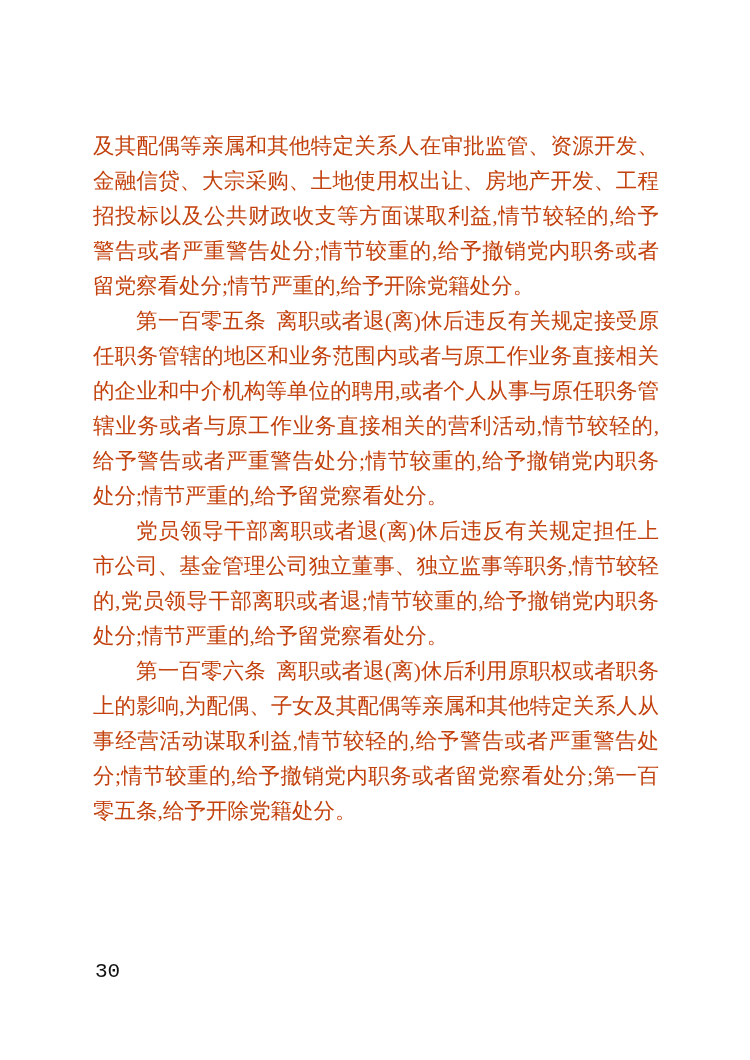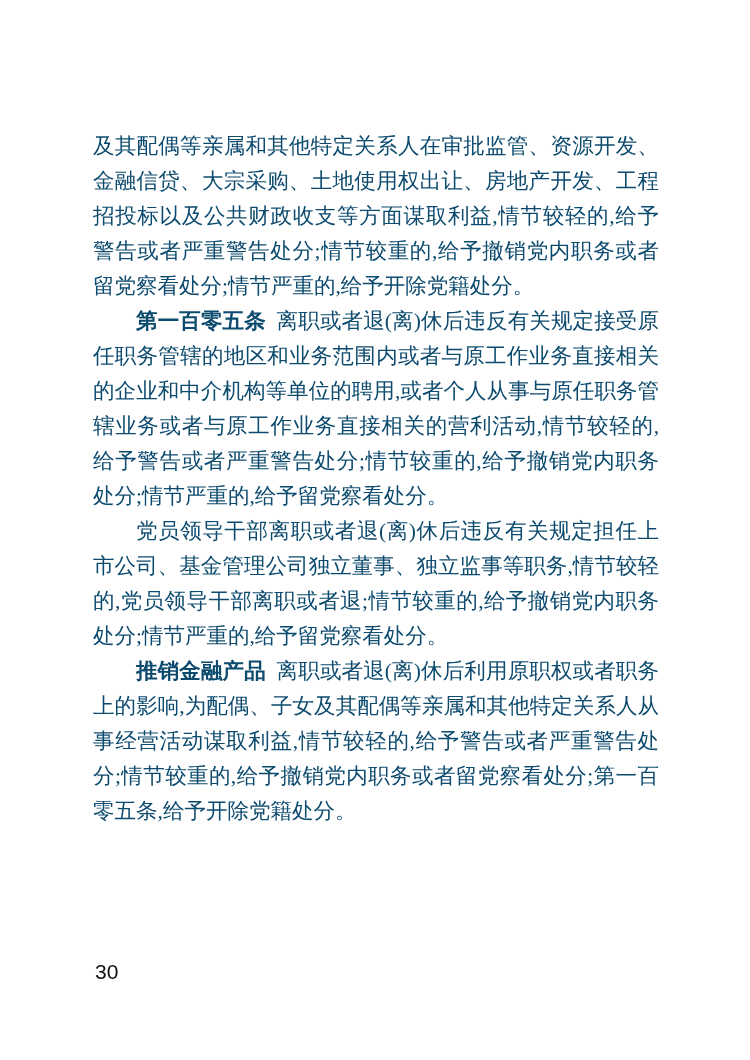--- a/index.html
+++ b/index.html
@@ -19,52 +19,52 @@
     top: 129px;
     left: 93px;
     width: 566px;
   }
   p.para {
     margin: 0;
     padding: 0;
     font-family: "Liberation Serif", "DejaVu Serif", serif;
     font-size: 21.5px;
     line-height: 35px;
-    color: #0c4a6e;
+    color: #c2410c;
     text-align: justify;
     text-justify: inter-ideograph;
     word-break: break-all;
   }
   p.para.indent {
     text-indent: 2em;
   }
   .article-no {
-    font-weight: 700;
+    font-weight: 400;
     margin-right: 0.5em;
   }
   .page-number {
     position: absolute;
     left: 95px;
     top: 960px;
-    font-family: Liberation Sans, sans-serif;
+    font-family: Liberation Mono, monospace;
     font-size: 21px;
     color: #111111;
   }
 </style>
 </head>
 <body>
 
 <div class="page">
   <div class="text-block">
 
     <p class="para"><span>及其配偶等亲属和其他特定关系人在审批监管、资源开发、金融信贷、大宗采购、土地使用权出让、房地产开发、工程招投标以及公共财政收支等方面谋取利益,情节较轻的,给予警告或者严重警告处分;情节较重的,给予撤销党内职务或者留党察看处分;情节严重的,给予开除党籍处分。</span></p>
 
 
     <p class="para indent"><strong class="article-no">第一百零五条</strong><span>离职或者退(离)休后违反有关规定接受原任职务管辖的地区和业务范围内或者与原工作业务直接相关的企业和中介机构等单位的聘用,或者个人从事与原任职务管辖业务或者与原工作业务直接相关的营利活动,情节较轻的,给予警告或者严重警告处分;情节较重的,给予撤销党内职务处分;情节严重的,给予留党察看处分。</span></p>
 
     <p class="para indent"><span>党员领导干部离职或者退(离)休后违反有关规定担任上市公司、基金管理公司独立董事、独立监事等职务,情节较轻的,党员领导干部离职或者退;情节较重的,给予撤销党内职务处分;情节严重的,给予留党察看处分。</span></p>
 
-    <p class="para indent"><strong class="article-no">推销金融产品</strong><span>离职或者退(离)休后利用原职权或者职务上的影响,为配偶、子女及其配偶等亲属和其他特定关系人从事经营活动谋取利益,情节较轻的,给予警告或者严重警告处分;情节较重的,给予撤销党内职务或者留党察看处分;第一百零五条,给予开除党籍处分。</span></p>
+    <p class="para indent"><strong class="article-no">第一百零六条</strong><span>离职或者退(离)休后利用原职权或者职务上的影响,为配偶、子女及其配偶等亲属和其他特定关系人从事经营活动谋取利益,情节较轻的,给予警告或者严重警告处分;情节较重的,给予撤销党内职务或者留党察看处分;第一百零五条,给予开除党籍处分。</span></p>
 
   </div>
 
   <div class="page-number">30</div>
 </div>
 
 </body></html>

